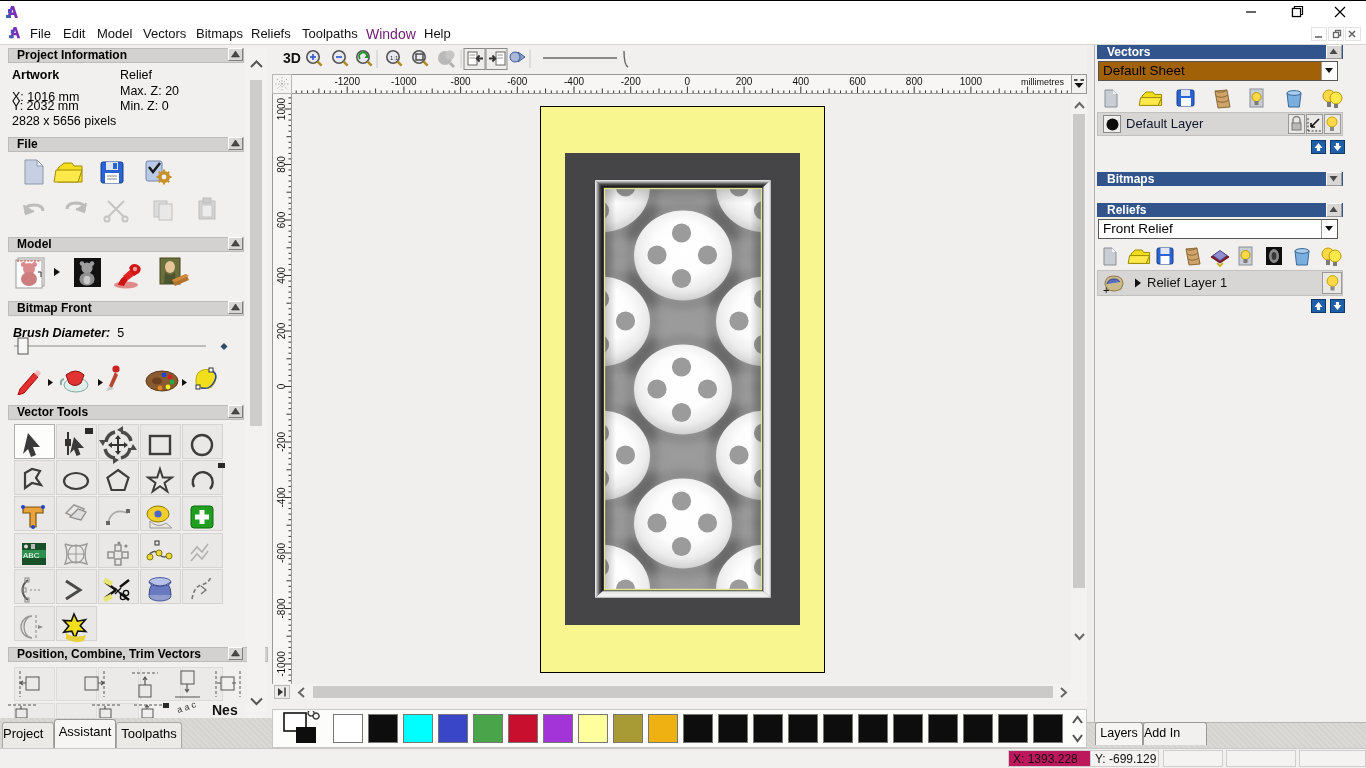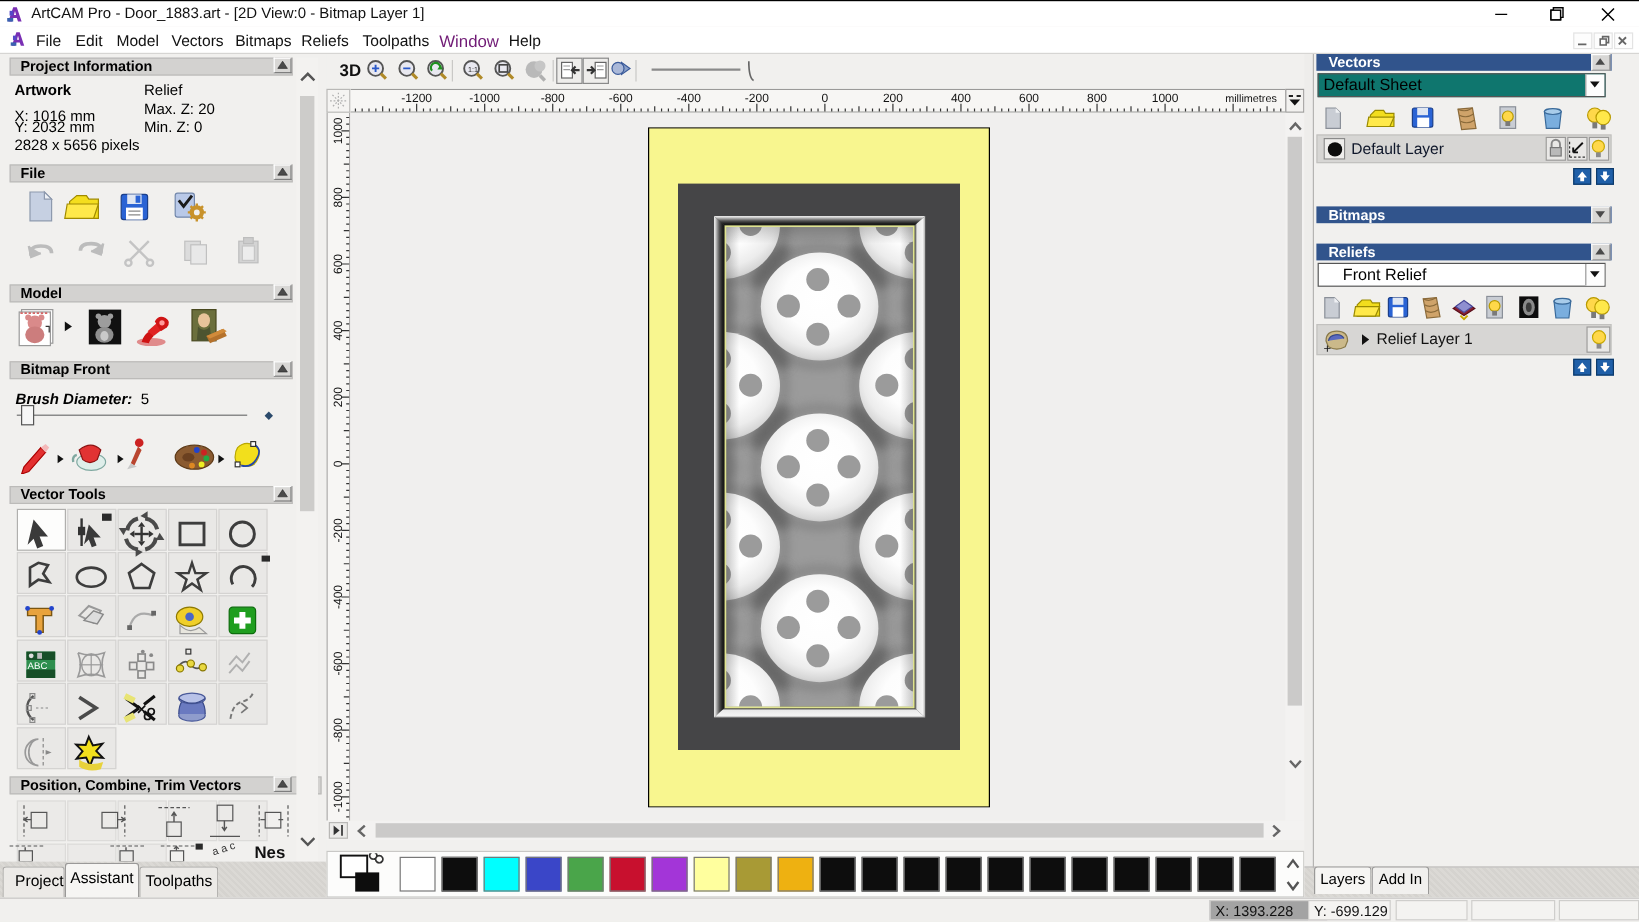--- a/index.html
+++ b/index.html
@@ -9,21 +9,20 @@
 svg{display:block}
 </style></head><body>
 
 <div class="abs" style="left:0;top:0;width:1366px;height:22px;background:#fff;border-top:1px solid #000">
 <svg class="abs" style="left:5px;top:3px" width="16" height="16" viewBox="0 0 16 16">
       <path d="M2 14 L6 2 L9 2 L13 14 L10 14 L9 11 L6 11 L5 14 Z" fill="#7a2fb4"></path>
       <path d="M6.6 8.6 L8.4 8.6 L7.5 5.2 Z" fill="#fff"></path>
       <rect x="1" y="11" width="5" height="3" fill="#3a62b0"></rect>
       <rect x="3" y="5" width="3" height="4" fill="#5548c8"></rect>
     </svg>
-<span class="abs" style="left:26px;top:3px;font-size:12.5px;color:#111">ArtCAM Pro - Door_1883.art - [2D View:0 - Bitmap Layer 1]</span>
 <svg class="abs" style="left:1238px;top:0" width="128" height="22" viewBox="0 0 128 22">
       <line x1="8" y1="11" x2="18" y2="11" stroke="#000" stroke-width="1.2"></line>
       <rect x="54.5" y="7.5" width="8" height="8" fill="none" stroke="#000" stroke-width="1.2"></rect>
       <path d="M56.5 7.5 v-2 h8 v8 h-2" fill="#fff" stroke="#000" stroke-width="1.2"></path>
       <rect x="54.5" y="7.5" width="8" height="8" fill="#fff" stroke="#000" stroke-width="1.2"></rect>
       <path d="M97 6 l10 10 M107 6 l-10 10" stroke="#000" stroke-width="1.2"></path>
     </svg>
 </div>
 <div class="abs" style="left:0;top:22px;width:1366px;height:23px;background:#fff;border-bottom:1px solid #d6d5d3">
 <svg class="abs" style="left:8px;top:3px" width="15" height="15" viewBox="0 0 16 16">
@@ -949,21 +948,21 @@
     <path d="M3 24 L7.5 30 L12 24" fill="none" stroke="#555" stroke-width="2"></path>
   </svg>
 <div class="abs" style="left:1087px;top:45px;width:7px;height:703px;background:#eeedeb"></div>
 <div class="abs" style="left:1094px;top:45px;width:272px;height:703px;background:#f1f0ee;border-left:1px solid #b5b4b2"></div>
 <div class="bluehdr" style="left:1097px;top:45px;width:246px">Vectors</div>
 <div class="abs" style="left:1326px;top:45px;width:16px;height:14px;background:#d8d7d5;border:1px solid #9a9998;border-top-color:#fff;border-left-color:#fff">
     <svg width="13" height="11" viewBox="0 0 13 11">
       <path d="M2.5 8 L6.5 2.5 L10.5 8 Z" fill="#4a4a4a"></path>
     </svg>
   </div>
-<div class="abs" style="left:1098px;top:61px;width:240px;height:20px;background:#0f766e;border:1px solid #555;font-size:13.5px;padding:1px 0 0 4px;color:#000">Default Sheet</div>
+<div class="abs" style="left:1098px;top:61px;width:240px;height:20px;background:#a16207;border:1px solid #555;font-size:13.5px;padding:1px 0 0 4px;color:#000">Default Sheet</div>
 <div class="abs" style="left:1321px;top:62px;width:16px;height:18px;background:#fdfdfd;border-left:1px solid #999">
     <svg width="14" height="16" viewBox="0 0 14 16">
       <path d="M3 6 h8 l-4 5 z" fill="#111"></path>
     </svg>
   </div>
 <svg class="abs" style="left:1100px;top:88px" width="245" height="22" viewBox="0 0 245 22">
 <g>
       <path d="M5 2 h8 l4 4 v13 h-12 z" fill="#c9cdd4" stroke="#8a8f98"></path>
       <path d="M13 2 l4 4 h-4 z" fill="#eef0f3"></path>
     </g>
@@ -1028,21 +1027,21 @@
     <svg width="13" height="11" viewBox="0 0 13 11">
       <path d="M2.5 3 L6.5 8.5 L10.5 3 Z" fill="#4a4a4a"></path>
     </svg>
   </div>
 <div class="bluehdr" style="left:1097px;top:203px;width:246px">Reliefs</div>
 <div class="abs" style="left:1326px;top:203px;width:16px;height:14px;background:#d8d7d5;border:1px solid #9a9998;border-top-color:#fff;border-left-color:#fff">
     <svg width="13" height="11" viewBox="0 0 13 11">
       <path d="M2.5 8 L6.5 2.5 L10.5 8 Z" fill="#4a4a4a"></path>
     </svg>
   </div>
-<div class="abs" style="left:1098px;top:219px;width:240px;height:20px;background:#fff;border:1px solid #555;font-size:13.5px;padding:1px 0 0 20px;color:#000">Front Relief</div>
+<div class="abs" style="left:1098px;top:219px;width:240px;height:20px;background:#fff;border:1px solid #555;font-size:13.5px;padding:1px 0 0 4px;color:#000">Front Relief</div>
 <div class="abs" style="left:1321px;top:220px;width:16px;height:18px;background:#fdfdfd;border-left:1px solid #999">
     <svg width="14" height="16" viewBox="0 0 14 16">
       <path d="M3 6 h8 l-4 5 z" fill="#111"></path>
     </svg>
   </div>
 <svg class="abs" style="left:1100px;top:246px" width="245" height="22" viewBox="0 0 245 22">
 <g>
       <path d="M4 2 h8 l4 4 v13 h-12 z" fill="#c9cdd4" stroke="#8a8f98"></path>
       <path d="M12 2 l4 4 h-4 z" fill="#eef0f3"></path>
     </g>
@@ -1104,23 +1103,23 @@
     <svg width="13" height="12" viewBox="0 0 13 12">
       <path d="M6.5 2 l4 5 h-2.4 v3 h-3.2 v-3 h-2.4 z" fill="#fff"></path>
     </svg>
   </div>
 <div class="abs" style="left:1330px;top:299px;width:15px;height:14px;background:#1f5fa8;border:1px solid #0d3a6a">
     <svg width="13" height="12" viewBox="0 0 13 12">
       <path d="M6.5 10 l4 -5 h-2.4 v-3 h-3.2 v3 h-2.4 z" fill="#fff"></path>
     </svg>
   </div>
 <div class="abs" style="left:0;top:718px;width:272px;height:30px;background:repeating-linear-gradient(45deg,#dbd9d5 0 2px,#d5d3cf 2px 4px)"></div>
-<div class="abs" style="left:2px;top:722px;width:52px;height:26px;background:#eceae7;border:1px solid #a9a8a6;border-bottom:none;border-radius:3px 3px 0 0;font-size:13px;text-align:right;padding-top:3px">Project</div>
+<div class="abs" style="left:2px;top:722px;width:52px;height:26px;background:#eceae7;border:1px solid #a9a8a6;border-bottom:none;border-radius:3px 3px 0 0;font-size:13px;text-align:left;padding-top:3px">Project</div>
 <div class="abs" style="left:54px;top:719px;width:62px;height:29px;background:#f6f5f3;border:1px solid #9a9998;border-bottom:none;border-radius:3px 3px 0 0;font-size:13px;text-align:center;padding-top:4px">Assistant</div>
 <div class="abs" style="left:116px;top:722px;width:66px;height:26px;background:#eceae7;border:1px solid #a9a8a6;border-bottom:none;border-radius:3px 3px 0 0;font-size:13px;text-align:center;padding-top:3px">Toolpaths</div>
 <div class="abs" style="left:1087px;top:722px;width:279px;height:26px;background:repeating-linear-gradient(45deg,#dbd9d5 0 2px,#d5d3cf 2px 4px);border-top:1px solid #b9b8b6"></div>
 <div class="abs" style="left:1095px;top:722px;width:48px;height:23px;background:#f6f5f3;border:1px solid #9a9998;border-bottom:none;border-radius:3px 3px 0 0;font-size:12.5px;text-align:center;padding-top:3px">Layers</div>
-<div class="abs" style="left:1143px;top:722px;width:48px;height:23px;background:#f1f0ee;border:1px solid #9a9998;border-bottom:none;border-radius:3px 3px 0 0;font-size:12.5px;text-align:center;padding-top:3px">Add In</div>
+<div class="abs" style="left:1143px;top:722px;width:64px;height:23px;background:#f1f0ee;border:1px solid #9a9998;border-bottom:none;border-radius:3px 3px 0 0;font-size:12.5px;padding-top:3px">Add In</div>
 <div class="abs" style="left:0;top:748px;width:1366px;height:20px;background:#f1f0ee;border-top:1px solid #c9c8c6"></div>
-<div class="abs" style="left:1008px;top:750px;width:98px;height:17px;background:#a3a3a3;border:1px solid #cfcecc;font-size:12px;padding:1px 0 0 4px;color:#111">X: 1393.228</div>
+<div class="abs" style="left:1008px;top:750px;width:98px;height:17px;background:#be185d;border:1px solid #cfcecc;font-size:12px;padding:1px 0 0 4px;color:#111">X: 1393.228</div>
 <div class="abs" style="left:1090px;top:750px;width:69px;height:17px;background:#f4f3f1;border:1px solid #cfcecc;font-size:12px;padding:1px 0 0 4px;color:#111">Y: -699.129</div>
 <div class="abs" style="left:1163px;top:750px;width:60px;height:17px;background:#f4f3f1;border:1px solid #cfcecc;font-size:12px;padding:1px 0 0 4px;color:#111"></div>
 <div class="abs" style="left:1226px;top:750px;width:70px;height:17px;background:#f4f3f1;border:1px solid #cfcecc;font-size:12px;padding:1px 0 0 4px;color:#111"></div>
 <div class="abs" style="left:1299px;top:750px;width:67px;height:17px;background:#f4f3f1;border:1px solid #cfcecc;font-size:12px;padding:1px 0 0 4px;color:#111"></div>
 </body></html>

